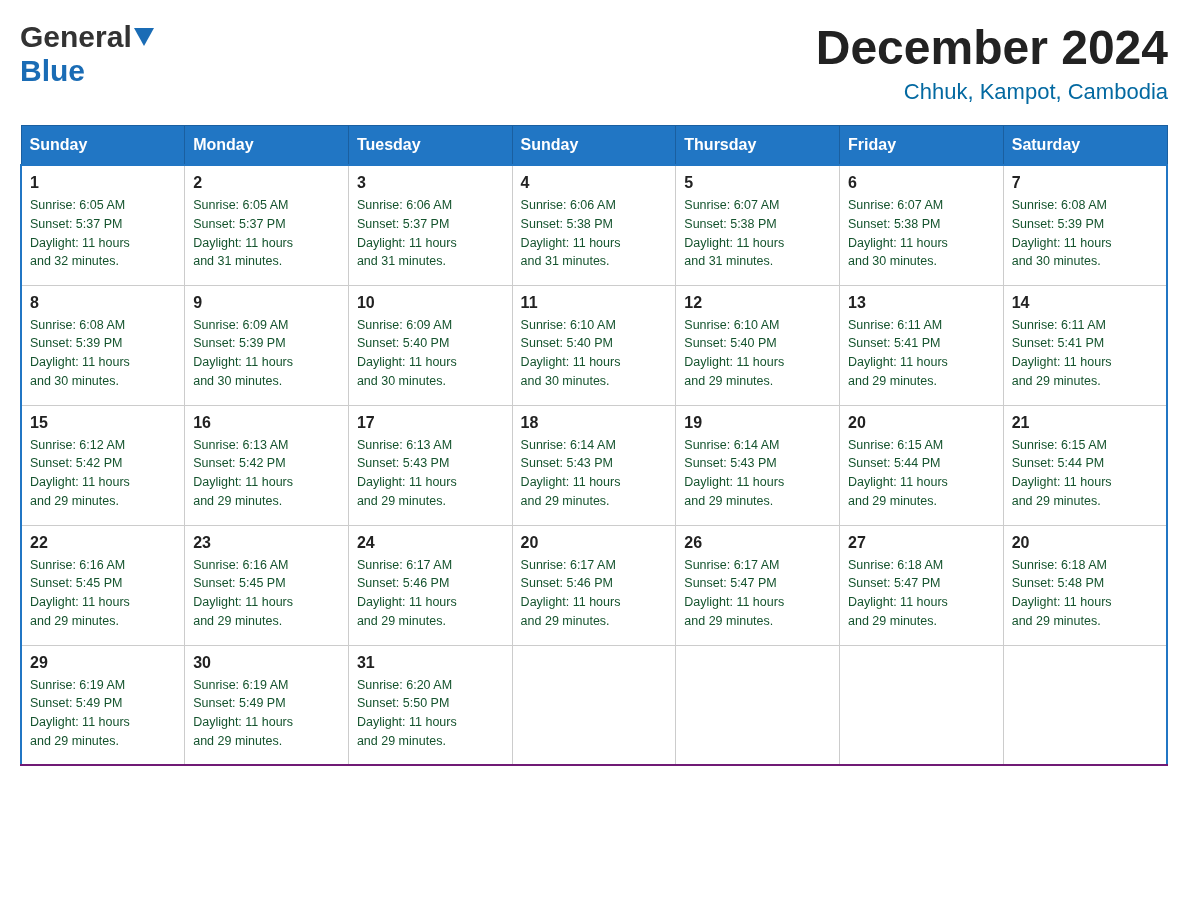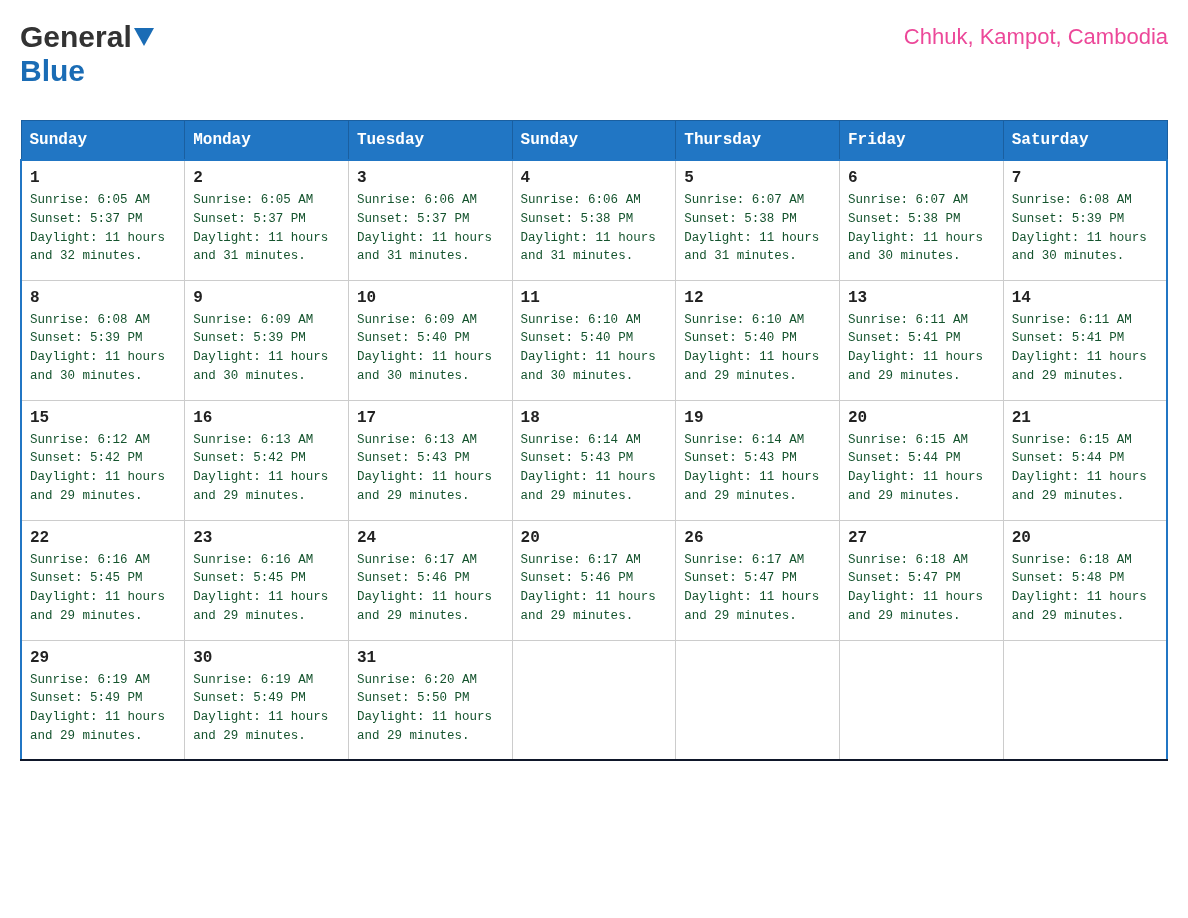--- a/index.html
+++ b/index.html
@@ -7,45 +7,44 @@
       font-family: Arial, sans-serif;
       background: #fff;
       width: 1188px;
       min-height: 918px;
       padding: 20px;
     }
     .header {
       display: flex;
       justify-content: space-between;
       align-items: flex-start;
-      margin-bottom: 32px;
+      margin-bottom: 20px;
     }
     .logo {
       display: flex;
       flex-direction: column;
       align-items: flex-start;
     }
     .title-section {
       text-align: right;
     }
     .month-title {
       font-size: 48px;
       font-weight: bold;
       color: #222;
     }
     .location {
       font-size: 22px;
-      color: #ec4899;
+      color: #0369a1;
       margin-top: 4px;
     }
     .calendar {
       width: 100%;
       border-collapse: collapse;
       table-layout: fixed;
-      font-family: Liberation Mono, monospace;
     }
     .calendar thead tr th {
       background-color: #2176c4;
       color: #fff;
       font-size: 16px;
       font-weight: bold;
       padding: 10px 8px;
       text-align: left;
       border: 1px solid #1a5fa0;
     }
@@ -61,21 +60,21 @@
     .calendar tbody tr td:first-child {
       border-left: 2px solid #2176c4;
     }
     .calendar tbody tr:first-child td {
       border-top: 2px solid #2176c4;
     }
     .calendar tbody tr td:last-child {
       border-right: 2px solid #2176c4;
     }
     .calendar tbody tr:last-child td {
-      border-bottom: 2px solid #0f172a;
+      border-bottom: 2px solid #701a75;
       margin-left: 30px;
     }
     .day-number {
       font-size: 16px;
       font-weight: bold;
       margin-bottom: 4px;
       color: #222;
     }
     .day-info {
       font-size: 12.5px;
@@ -115,20 +114,21 @@
   <div class="logo">
     <div class="logo-wrapper">
       <span class="logo-text">General</span>
       <span class="logo-arrow"></span>
     </div>
     <div class="logo-wrapper">
       <span class="logo-text"><span>Blue</span></span>
     </div>
   </div>
   <div class="title-section">
+    <div class="month-title">December 2024</div>
     <div class="location">Chhuk, Kampot, Cambodia</div>
   </div>
 </div>
 
 <table class="calendar">
   <thead>
     <tr>
     <th>Sunday</th>
         <th>Monday</th>
         <th>Tuesday</th>

